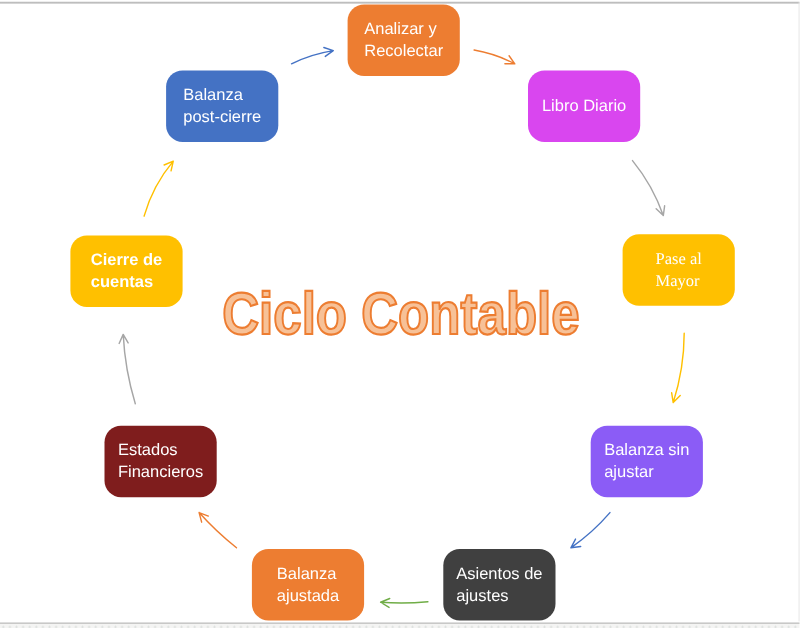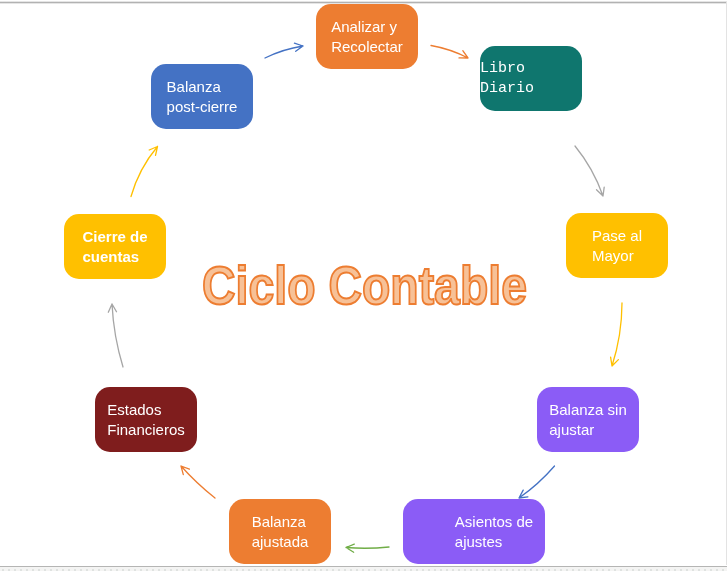--- a/index.html
+++ b/index.html
@@ -15,24 +15,24 @@
        border-top:1px solid #b5b5b4;}
   svg{position:absolute;left:0;top:0;}
   .title{position:absolute;left:0;top:0;}
 </style>
 </head>
 <body>
   <div class="topline"></div>
   <div class="rightline"></div>
 
   <div class="box" style="left:316px;top:4px;background:#ED7D31;">Analizar y<br>Recolectar</div>
-  <div class="box" style="left:480px;top:46px;background:#0f766e;font-family:Liberation Mono, monospace;">Libro Diario</div>
-  <div class="box" style="left:566px;top:213px;background:#FFC000;">Pase al<br>Mayor</div>
+  <div class="box" style="left:480px;top:64px;background:#d946ef;">Libro Diario</div>
+  <div class="box" style="left:566px;top:213px;background:#FFC000;font-family:Liberation Serif, serif;">Pase al<br>Mayor</div>
   <div class="box" style="left:537px;top:387px;background:#8b5cf6;">Balanza sin<br>ajustar</div>
-  <div class="box" style="left:403px;top:499px;background:#8b5cf6;padding-left:40px;">Asientos de<br>ajustes</div>
+  <div class="box" style="left:403px;top:499px;background:#404040;">Asientos de<br>ajustes</div>
   <div class="box" style="left:229px;top:499px;background:#ED7D31;">Balanza<br>ajustada</div>
   <div class="box" style="left:95px;top:387px;background:#7f1d1d;">Estados<br>Financieros</div>
   <div class="box" style="left:64px;top:214px;background:#FFC000;font-weight:bold;">Cierre de<br>cuentas</div>
   <div class="box" style="left:151px;top:64px;background:#4472C4;">Balanza<br>post-cierre</div>
 
   <svg width="727" height="571" viewBox="0 0 727 571" fill="none" stroke-width="1.3" stroke-linecap="round" stroke-linejoin="round">
     <path d="M265.0 58.0 Q283.1 49.1 303.0 46.0 M295.7 51.3 L303.0 46.0 L294.4 43.2" stroke="#4472C4"></path>
     <path d="M431.0 45.5 Q450.5 48.9 468.0 58.0 M459.0 57.9 L468.0 58.0 L462.8 50.7" stroke="#ED7D31"></path>
     <path d="M575.0 146.0 Q593.4 168.6 603.0 196.0 M596.5 189.8 L603.0 196.0 L604.2 187.1" stroke="#A6A6A6"></path>
     <path d="M622.0 303.0 Q621.9 335.3 612.0 366.0 M610.6 357.1 L612.0 366.0 L618.4 359.6" stroke="#FFC000"></path>

